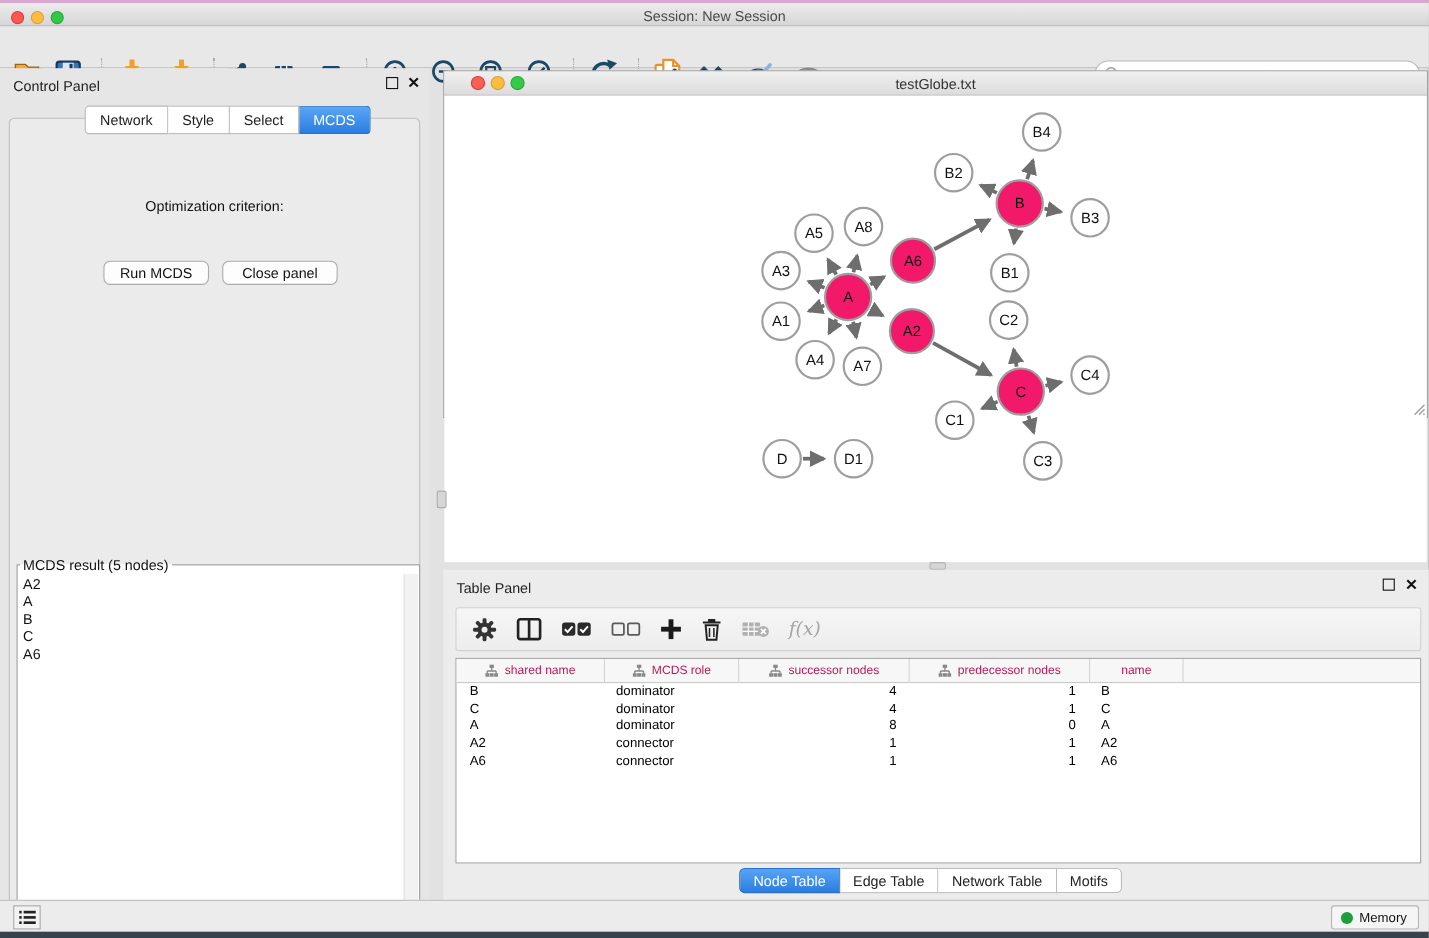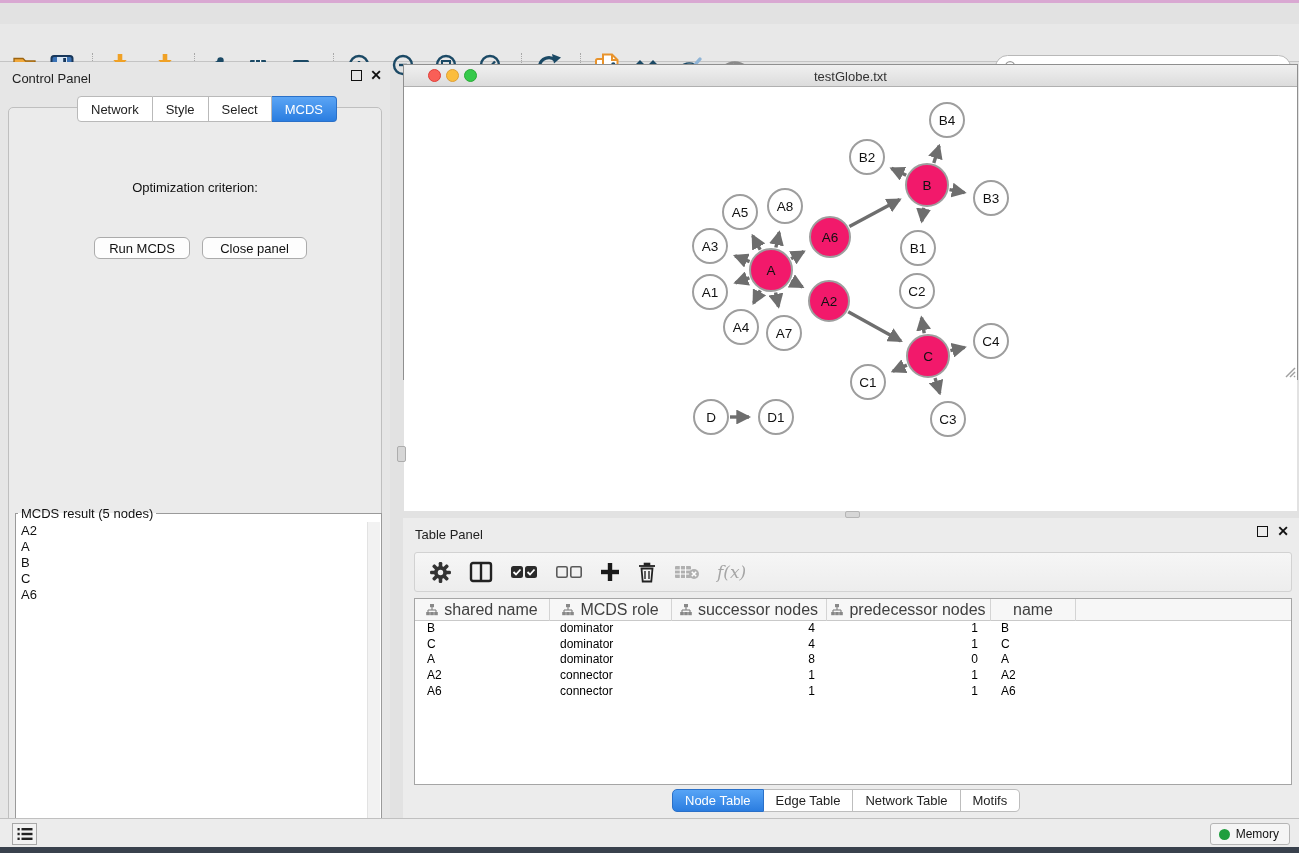--- a/index.html
+++ b/index.html
@@ -97,22 +97,22 @@
   .tp-controls { position:absolute; top:8px; right:10px; display:flex; gap:9px; align-items:center; }
   .tp-toolbar { position:absolute; left:11px; top:34px; width:878px; height:40px;
     background:linear-gradient(#f6f6f6,#ededed); border:1px solid #d2d2d2; border-radius:3px;
     display:flex; align-items:center; gap:17px; padding-left:14px; }
   .tp-icon { display:flex; align-items:center; justify-content:center; }
   .fx-label { font-family:"DejaVu Serif", serif; font-style:italic; font-size:17px; color:#a5a5a5; }
 
   .node-table { position:absolute; left:11px; top:80px; width:878px; height:187px;
     background:#fff; border:1px solid #a5a5a5; overflow:hidden; }
   .thead { display:flex; height:22px; background:#f7f7f7; border-bottom:1px solid #c9c9c9; }
-  .th { display:flex; align-items:center; justify-content:center; gap:6px; font-size:16px;
-    color:#404040; border-right:1px solid #d4d4d4; height:22px; }
+  .th { display:flex; align-items:center; justify-content:center; gap:6px; font-size:11px;
+    color:#be185d; border-right:1px solid #d4d4d4; height:22px; }
   .trow { display:flex; height:15.7px; align-items:center; }
   .td { font-size:12px; color:#000; height:15.7px; line-height:15.7px; white-space:nowrap; }
   .c1 { width:135px; } .c2 { width:122px; } .c3 { width:155px; } .c4 { width:164px; }
   .c5 { width:85px; } .c6 { flex:1; border-right:none; }
   .td.c1 { padding-left:12px; } .td.c2 { padding-left:10px; }
   .td.c3 { text-align:right; padding-right:12px; } .td.c4 { text-align:right; padding-right:13px; }
   .td.c5 { padding-left:10px; }
 
   .bottom-tabs { position:absolute; left:269px; top:271px; display:flex; }
   .btab { height:23px; padding:0 12px; background:#fff; border:1px solid #bdbdbd; border-left-width:0;
@@ -130,20 +130,26 @@
     background:#f5f5f5; border:1px solid #b5b5b5; border-radius:3px; display:flex;
     align-items:center; gap:6px; font-size:12px; color:#111; }
   .mem-dot { width:11px; height:11px; border-radius:50%; background:#1e9e3e; }
 </style>
 </head>
 <body>
 
 <div class="screen">
   <div class="desktop-top"></div>
 
+  <div class="titlebar">
+    <span class="tl red"></span>
+    <span class="tl yellow"></span>
+    <span class="tl green"></span>
+    <div class="titlebar-title">Session: New Session</div>
+  </div>
 
   <div class="toolbar">
     <span class="tbtn" style="left:10px">
       <svg width="30" height="30" viewBox="0 0 30 30">
         <path d="M4 11 V6.5 H13 L15.5 9 H25 V11.5" fill="#F2A93B" stroke="#9C6410" stroke-width="1.3"></path>
         <path d="M2.5 23.5 L6 11 H28 L24.5 23.5 Z" fill="#E8932C" stroke="#9C6410" stroke-width="1.3"></path>
       </svg>
     </span>
     <span class="tbtn" style="left:47px">
       <svg width="30" height="30" viewBox="0 0 30 30">

